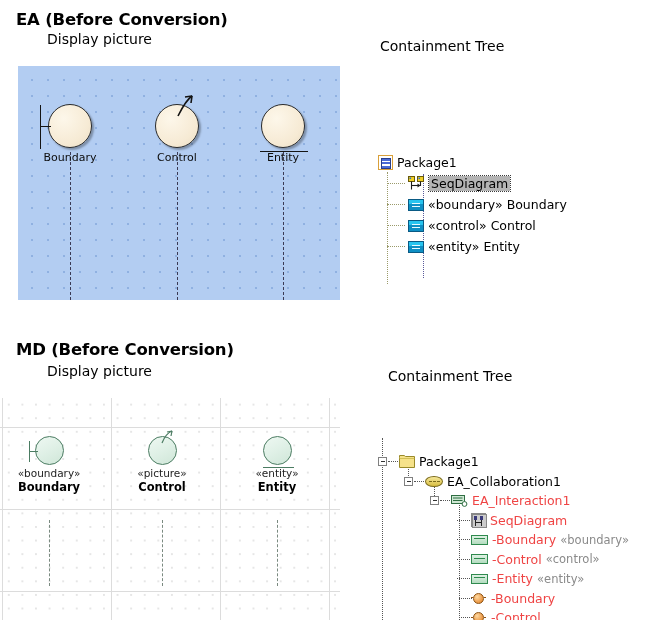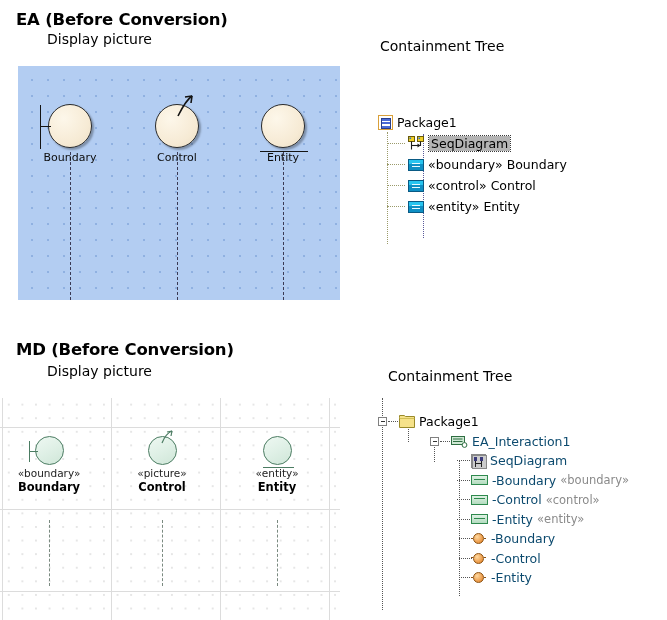--- a/index.html
+++ b/index.html
@@ -194,20 +194,21 @@
     border-left: 1px dashed #7a8a80;
     top: 122px;
     height: 66px;
   }
 
   
   .tree {
     position: absolute;
     font-size: 12.5px;
     white-space: nowrap;
+    margin-top: 40px;
   }
   .tree-row {
     position: relative;
     display: flex;
     align-items: center;
     height: 20px;
   }
   .tree-row .lbl { margin-left: 4px; }
 
   
@@ -368,21 +369,21 @@
   .icon-lifeline-md:before,
   .icon-lifeline-md:after {
     content: "";
     position: absolute;
     top: 3.5px;
     width: 2px; height: 0;
     border-top: 1.4px solid #8c5212;
   }
   .icon-lifeline-md:before { left: -3px; }
   .icon-lifeline-md:after { right: -3px; }
-  .md-lbl-blue { color: #0c4a6e; }
+  .md-lbl-blue { color: #ef4444; }
   .md-lbl-black { color: #000000; }
   .md-stereo-grey { color: #8a8a8a; font-size: 11.5px; margin-left: 4px; }
   .md-tree-guide {
     position: absolute;
     width: 0;
     border-left: 1px dotted #555;
   }
 </style>
 </head>
 <body>
@@ -517,20 +518,26 @@
     <span class="md-dots"></span>
     <span class="icon-folder">
       <svg width="16" height="13" viewBox="0 0 16 13">
         <path d="M0.5 2.5 L0.5 12.5 L15.5 12.5 L15.5 1.5 L6.5 1.5 L5.2 0.5 L0.5 0.5 Z" fill="#f6e28a" stroke="#9a8a2a" stroke-width="1"></path>
         <path d="M0.5 3.5 L15.5 3.5" stroke="#c9b84a" stroke-width="0.8"></path>
       </svg>
     </span>
     <span class="lbl md-lbl-black">Package1</span>
   </div>
 
+  <div class="tree-row" style="padding-left:26px;">
+    <span class="md-expander"></span>
+    <span class="md-dots"></span>
+    <span class="icon-collab"></span>
+    <span class="lbl md-lbl-black">EA_Collaboration1</span>
+  </div>
 
   <div class="tree-row" style="padding-left:52px;">
     <span class="md-expander"></span>
     <span class="md-dots"></span>
     <span class="icon-interaction">
       <svg width="17" height="13" viewBox="0 0 17 13">
         <rect x="0.5" y="1.5" width="13" height="8" fill="#cfe8d4" stroke="#2f6e42" stroke-width="1"></rect>
         <path d="M2 4 L11.5 4 M2 6.5 L11.5 6.5" stroke="#2f6e42" stroke-width="1"></path>
         <circle cx="13.5" cy="10" r="2.4" fill="#ffffff" stroke="#2f6e42" stroke-width="1"></circle>
       </svg>

